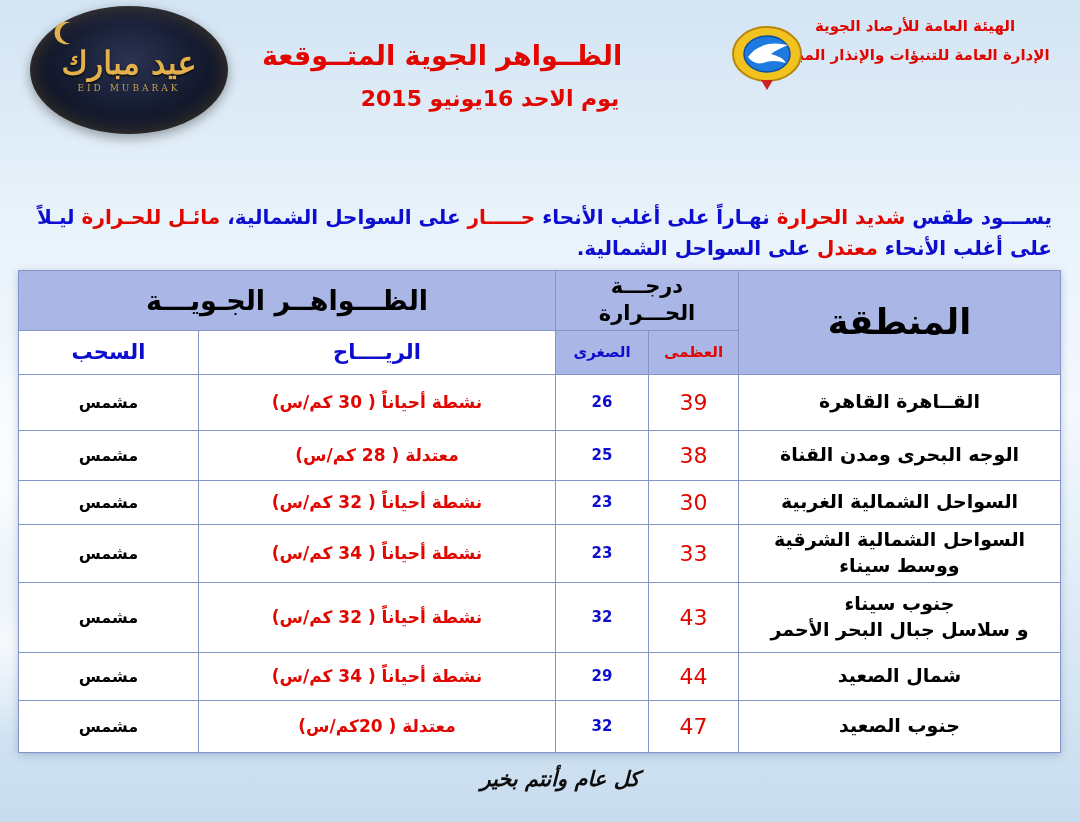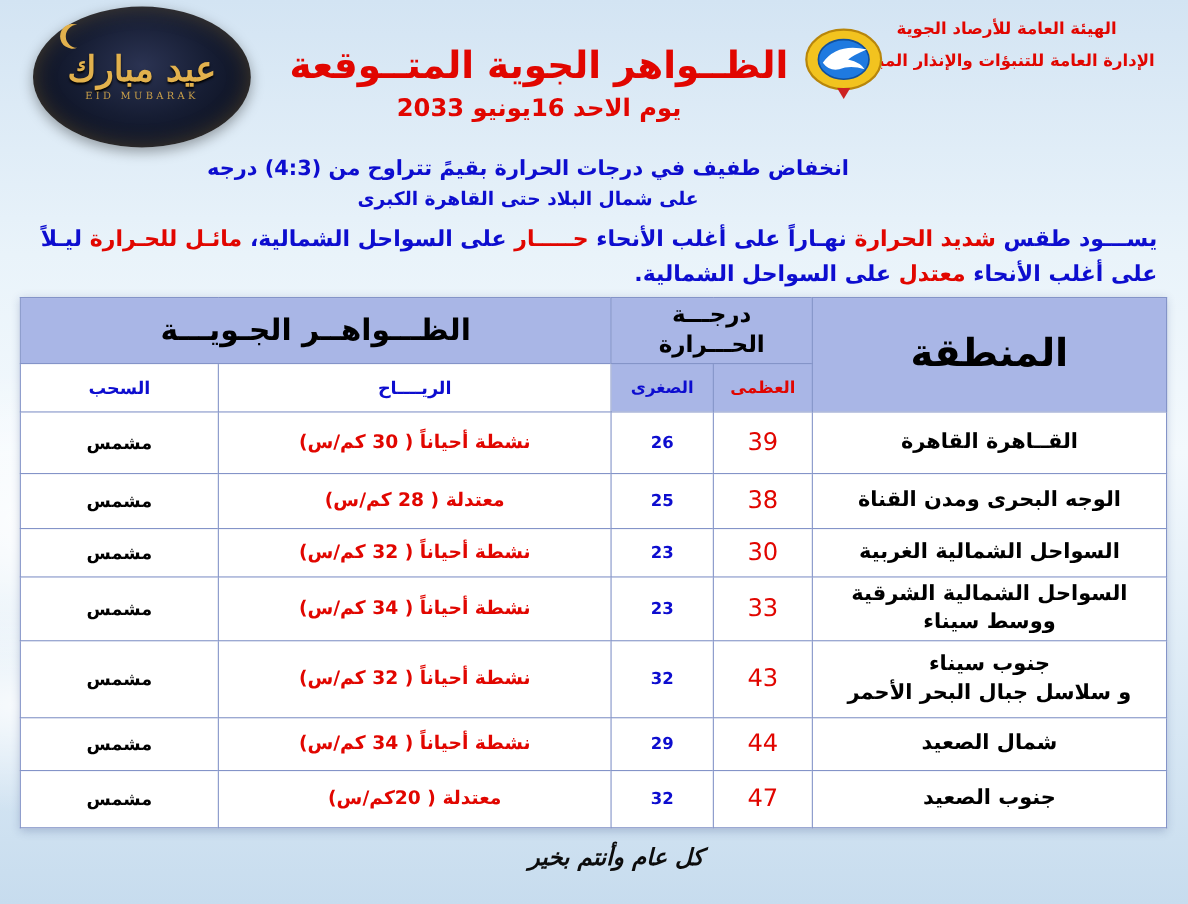--- a/index.html
+++ b/index.html
@@ -39,22 +39,22 @@
   .org {
     position:absolute; right:10px; top:12px; width:310px; text-align:center;
     color:#e10600; font-weight:bold; font-size:15px; line-height:1.9;
   }
 
   
   .emblem { position:absolute; right:276px; top:24px; width:74px; height:68px; }
 
   
   .title {
-    position:absolute; left:250px; top:40px; width:480px; text-align:center;
-    color:#e10600; font-size:34px; font-weight:bold;
+    position:absolute; left:262px; top:40px; width:480px; text-align:left;
+    color:#e10600; font-size:27px; font-weight:bold;
   }
   .date {
     position:absolute; left:250px; top:86px; width:480px; text-align:center;
     color:#e10600; font-size:22px; font-weight:bold;
   }
 
   
   .summary {
     position:absolute; left:150px; top:138px; width:660px; text-align:center;
     color:#0d0dcf; font-weight:bold; line-height:1.6;
@@ -77,21 +77,21 @@
   }
   .ftable th, .ftable td {
     border:1px solid #8494c8; text-align:center; vertical-align:middle; padding:2px 6px;
   }
   .ftable td { background:#fff; }
   .hd        { background:#a9b6e6; color:#000; }
   .region-hd { font-size:35px; font-weight:bold; }
   .phen-hd   { font-size:27px; font-weight:bold; letter-spacing:1px; }
   .temp-hd   { font-size:21px; font-weight:bold; line-height:1.3; }
   .sub-hd    { font-size:15px; font-weight:bold; background:#a9b6e6; }
-  .sub-hd2   { font-size:16px; font-weight:bold; background:#fff; }
+  .sub-hd2   { font-size:21px; font-weight:bold; background:#fff; }
 
   .t-region { font-size:19px; font-weight:bold; color:#000; white-space:pre-line; line-height:1.35; }
   .t-max    { font-size:22px; font-weight:normal; color:#e10600; }
   .t-min    { font-size:15px; font-weight:bold; color:#0d0dcf; }
   .t-wind   { font-size:17px; font-weight:bold; color:#e10600; }
   .t-clouds { font-size:16px; font-weight:bold; color:#000; }
 
   
   .footer {
     position:absolute; left:0; right:0; top:766px; text-align:center;
@@ -122,26 +122,22 @@
   <div class="emblem">
     <svg width="74" height="68" viewBox="0 0 74 68">
       <ellipse cx="37" cy="30" rx="34" ry="27" fill="#f2c31f" stroke="#b8860b" stroke-width="2"></ellipse>
       <ellipse cx="37" cy="30" rx="23" ry="18" fill="#1f7ae0" stroke="#0f4f9e" stroke-width="1.5"></ellipse>
       <path d="M18 33 Q31 15 58 21 Q46 26 41 30 Q53 33 56 39 Q43 35 33 39 Q24 41 18 33 Z" fill="#ffffff"></path>
       <path d="M31 56 L43 56 L37 66 Z" fill="#cc2222"></path>
     </svg>
   </div>
 
   <div class="title">الظــواهر الجوية المتــوقعة</div>
-  <div class="date">يوم الاحد 16يونيو 2033</div>
-
-  <div class="summary">
-    <div class="summary-line1">انخفاض طفيف في درجات الحرارة بقيمً تتراوح من (4:3) درجه</div>
-    <div class="summary-line2">على شمال البلاد حتى القاهرة الكبرى</div>
-  </div>
+  <div class="date">يوم الاحد 16يونيو 2015</div>
+
 
   <div class="forecast"><span class="blue">يســـود طقس </span><span class="red">شديد الحرارة </span><span class="blue">نهـاراً على أغلب الأنحاء </span><span class="red">حـــــار </span><span class="blue">على السواحل الشمالية، </span><span class="red">مائـل للحـرارة </span><span class="blue">ليـلاً على أغلب الأنحاء </span><span class="red">معتدل </span><span class="blue">على السواحل الشمالية.</span></div>
 
   <table class="ftable">
     <colgroup>
       <col style="width:322px">
         <col style="width:90px">
         <col style="width:93px">
         <col style="width:357px">
         <col style="width:180px">

